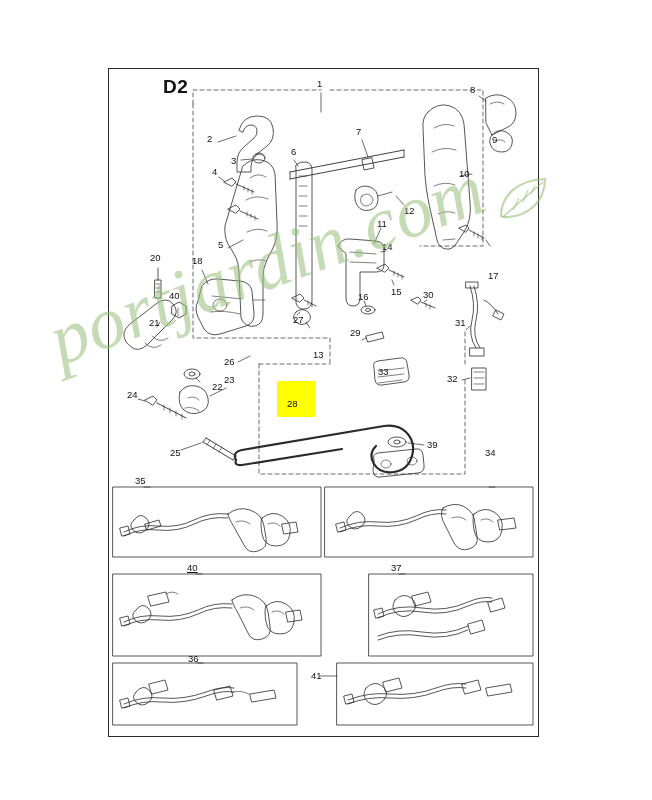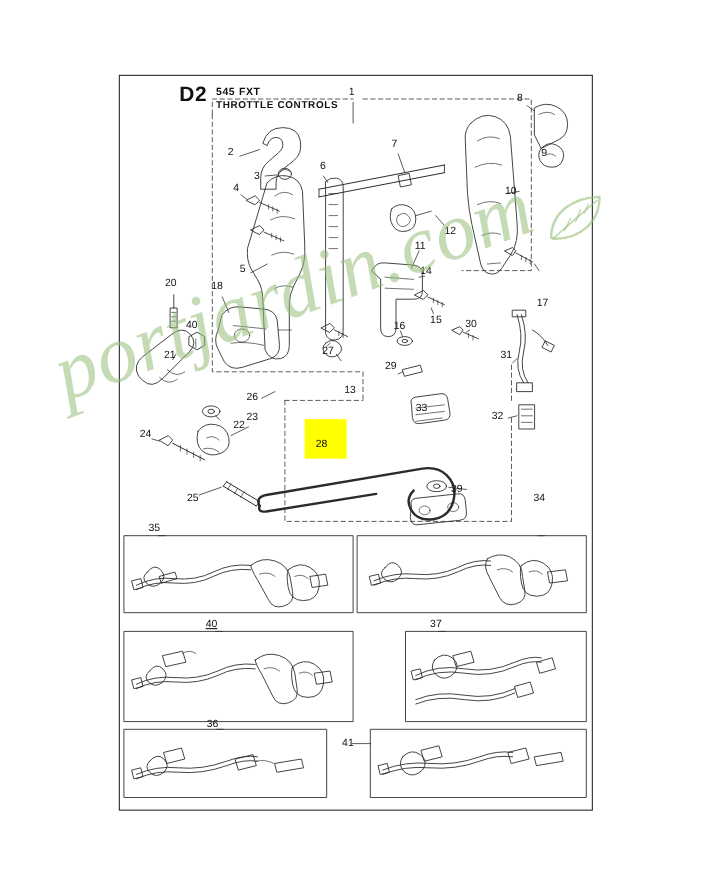--- a/index.html
+++ b/index.html
@@ -127,24 +127,20 @@
   }
 </style>
 </head>
 <body>
 
 <div class="page">
 
   <div class="frame">
     <div class="title-block">
       <div class="title-code">D2</div>
-      <div class="title-lines">
-        <div class="title-model">545 FXT</div>
-        <div class="title-name">THROTTLE CONTROLS</div>
-      </div>
     </div>
   </div>
 
   <div class="highlight"></div>
 
   <svg class="drawing" viewBox="0 0 652 800">
     <g stroke="#2b2b2b" fill="none" stroke-width="0.8" stroke-linejoin="round" stroke-linecap="round">
 
       <g stroke-dasharray="4 3" stroke-width="0.7">
         <path d="M193 104 L193 338 L330 338 L330 364"></path>
@@ -433,21 +429,21 @@
     <span class="callout" style="left:287px;  top:399px;">28</span>
     <span class="callout" style="left:350px;  top:328px;">29</span>
     <span class="callout" style="left:423px;  top:290px;">30</span>
     <span class="callout" style="left:455px;  top:318px;">31</span>
     <span class="callout" style="left:447px;  top:374px;">32</span>
     <span class="callout" style="left:378px;  top:367px;">33</span>
     <span class="callout" style="left:485px;  top:448px;text-align:center;">34</span>
     <span class="callout" style="left:135px;  top:476px;">35</span>
     <span class="callout" style="left:188px;  top:654px;">36</span>
     <span class="callout" style="left:391px;  top:563px;">37</span>
-    <span class="callout" style="left:410px;  top:440px;">39</span>
+    <span class="callout" style="left:427px;  top:440px;">39</span>
     <span class="callout" style="left:187px;  top:563px;text-decoration:underline;">40</span>
     <span class="callout" style="left:311px;  top:671px;">41</span>
   </div>
 
   <div class="watermark">
     <div class="wm-text">portjardin.com</div>
     <svg class="wm-leaf" viewBox="0 0 52 44">
       <path d="M4 40 C 4 20, 20 4, 48 3 C 48 26, 30 42, 6 41 Z" fill="none" stroke="currentColor" stroke-width="2.2"></path>
       <path d="M6 41 C 18 30, 32 18, 46 6" fill="none" stroke="currentColor" stroke-width="1.6"></path>
       <path d="M16 34 l6 -12 M26 26 l5 -12 M34 18 l4 -9" fill="none" stroke="currentColor" stroke-width="1.2"></path>

